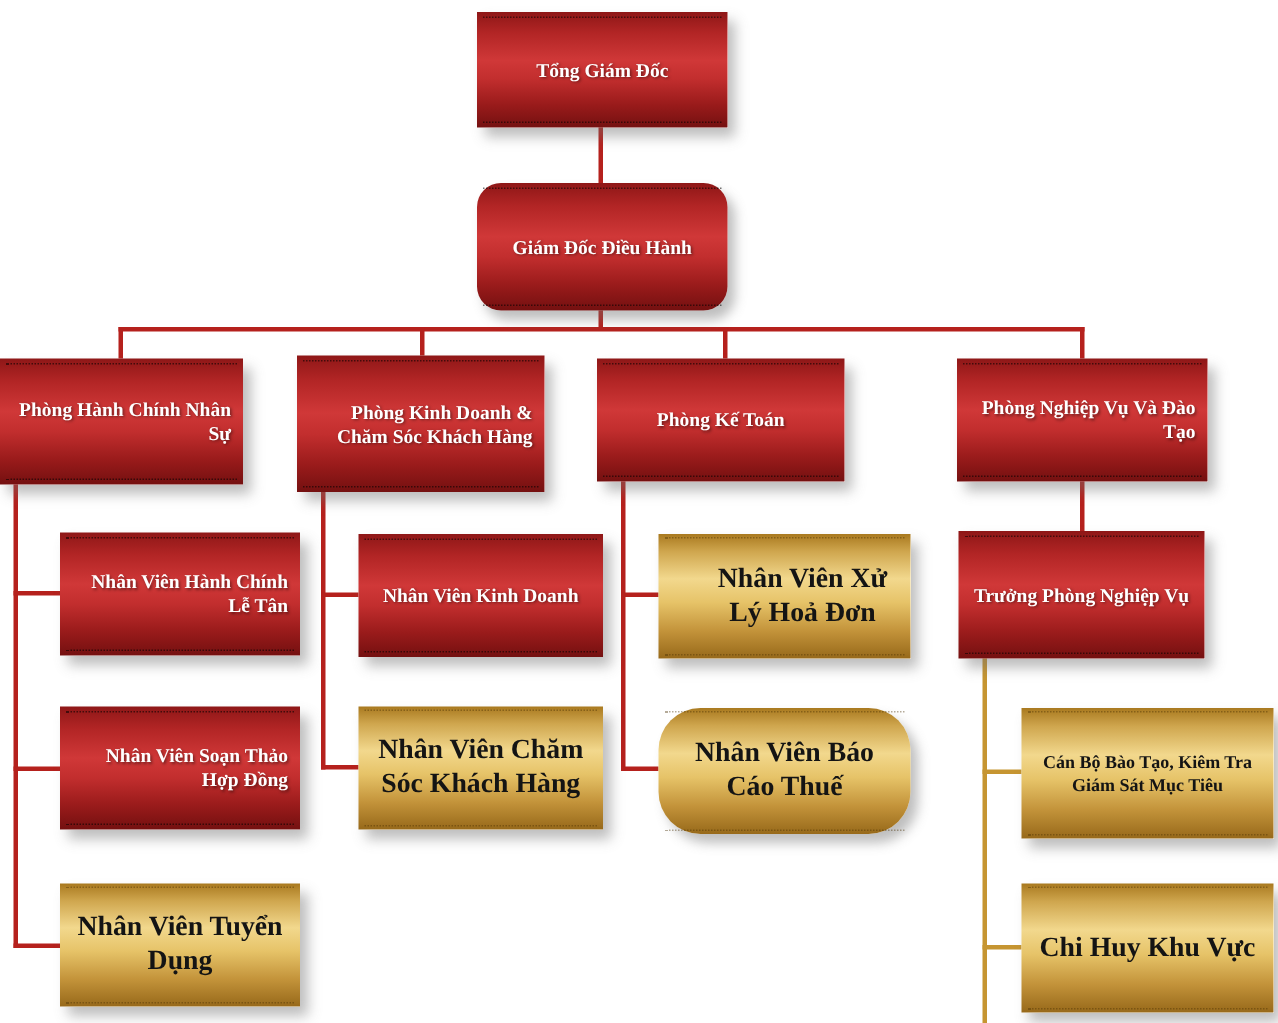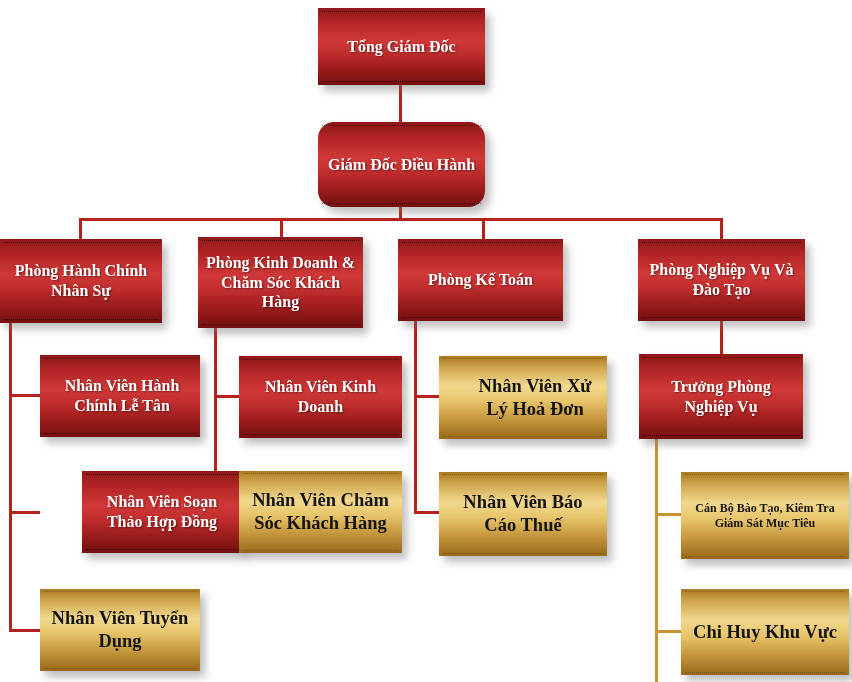--- a/index.html
+++ b/index.html
@@ -20,21 +20,22 @@
     line-height:1.22;
     box-shadow:5px 6px 8px rgba(110,110,110,0.45);
   }
   .node.red{
     background:linear-gradient(to bottom,
       var(--red-box-top,#8e1717) 0%, #b22525 18%,
       var(--red-box-mid,#d03838) 42%, #c22e2e 58%,
       #9a1b1b 80%, var(--red-box-bottom,#741010) 100%);
     color:var(--red-box-text,#ffffff);
     text-shadow:1px 1px 2px rgba(0,0,0,0.45);
-    font-size:16px;
+    font-size:13px;
+    text-align:right;
   }
   .node.gold{
     background:linear-gradient(to bottom,
       var(--gold-box-top,#a9791f) 0%, #cfa64e 14%,
       var(--gold-box-mid,#f2d88d) 36%, #e6c368 55%,
       #c3933a 78%, var(--gold-box-bottom,#97691a) 100%);
     color:var(--gold-box-text,#141414);
     font-size:18.5px;
   }
   .node::before,.node::after{
@@ -81,26 +82,26 @@
 
   <div class="node red" style="left:318px;top:8px;width:167px;height:77px;">Tổng Giám Đốc</div>
   <div class="node red" style="left:318px;top:122px;width:167px;height:85px;border-radius:16px;">Giám Đốc Điều Hành</div>
 
   <div class="node red" style="left:0px;top:239px;width:162px;height:84px;">Phòng Hành Chính Nhân Sự</div>
   <div class="node red" style="left:198px;top:237px;width:165px;height:91px;">Phòng Kinh Doanh &amp; Chăm Sóc Khách Hàng</div>
   <div class="node red" style="left:398px;top:239px;width:165px;height:82px;">Phòng Kế Toán</div>
   <div class="node red" style="left:638px;top:239px;width:167px;height:82px;">Phòng Nghiệp Vụ Và Đào Tạo</div>
 
   <div class="node red" style="left:40px;top:355px;width:160px;height:82px;padding-left:12px;">Nhân Viên Hành Chính Lễ Tân</div>
-  <div class="node red" style="left:40px;top:471px;width:160px;height:82px;margin-left:42px;">Nhân Viên Soạn Thảo Hợp Đồng</div>
+  <div class="node red" style="left:40px;top:471px;width:160px;height:82px;">Nhân Viên Soạn Thảo Hợp Đồng</div>
   <div class="node gold" style="left:40px;top:589px;width:160px;height:82px;">Nhân Viên Tuyển Dụng</div>
 
   <div class="node red" style="left:239px;top:356px;width:163px;height:82px;">Nhân Viên Kinh Doanh</div>
   <div class="node gold" style="left:239px;top:471px;width:163px;height:82px;">Nhân Viên Chăm Sóc Khách Hàng</div>
 
   <div class="node gold" style="left:439px;top:356px;width:168px;height:83px;padding-left:32px;">Nhân Viên Xử Lý Hoả Đơn</div>
-  <div class="node gold" style="left:439px;top:472px;width:168px;height:84px;">Nhân Viên Báo Cáo Thuế</div>
+  <div class="node gold" style="left:439px;top:472px;width:168px;height:84px;border-radius:28px;">Nhân Viên Báo Cáo Thuế</div>
 
   <div class="node red" style="left:639px;top:354px;width:164px;height:85px;">Trưởng Phòng Nghiệp Vụ</div>
   <div class="node gold" style="left:681px;top:472px;width:168px;height:87px;font-size:12px;">Cán Bộ Bào Tạo, Kiêm Tra Giám Sát Mục Tiêu</div>
   <div class="node gold" style="left:681px;top:589px;width:168px;height:86px;">Chi Huy Khu Vực</div>
 
 </div>
 
 </body></html>

